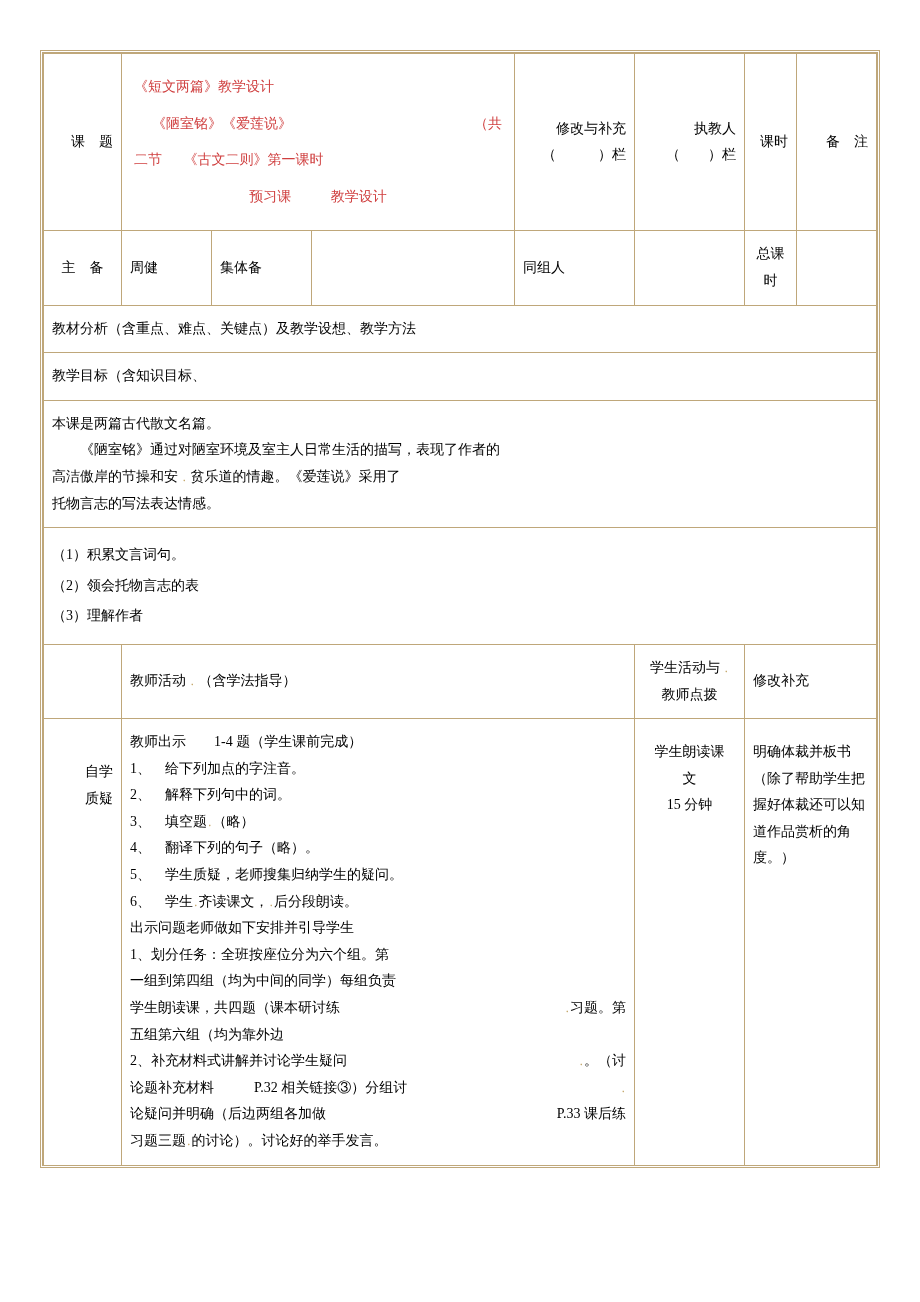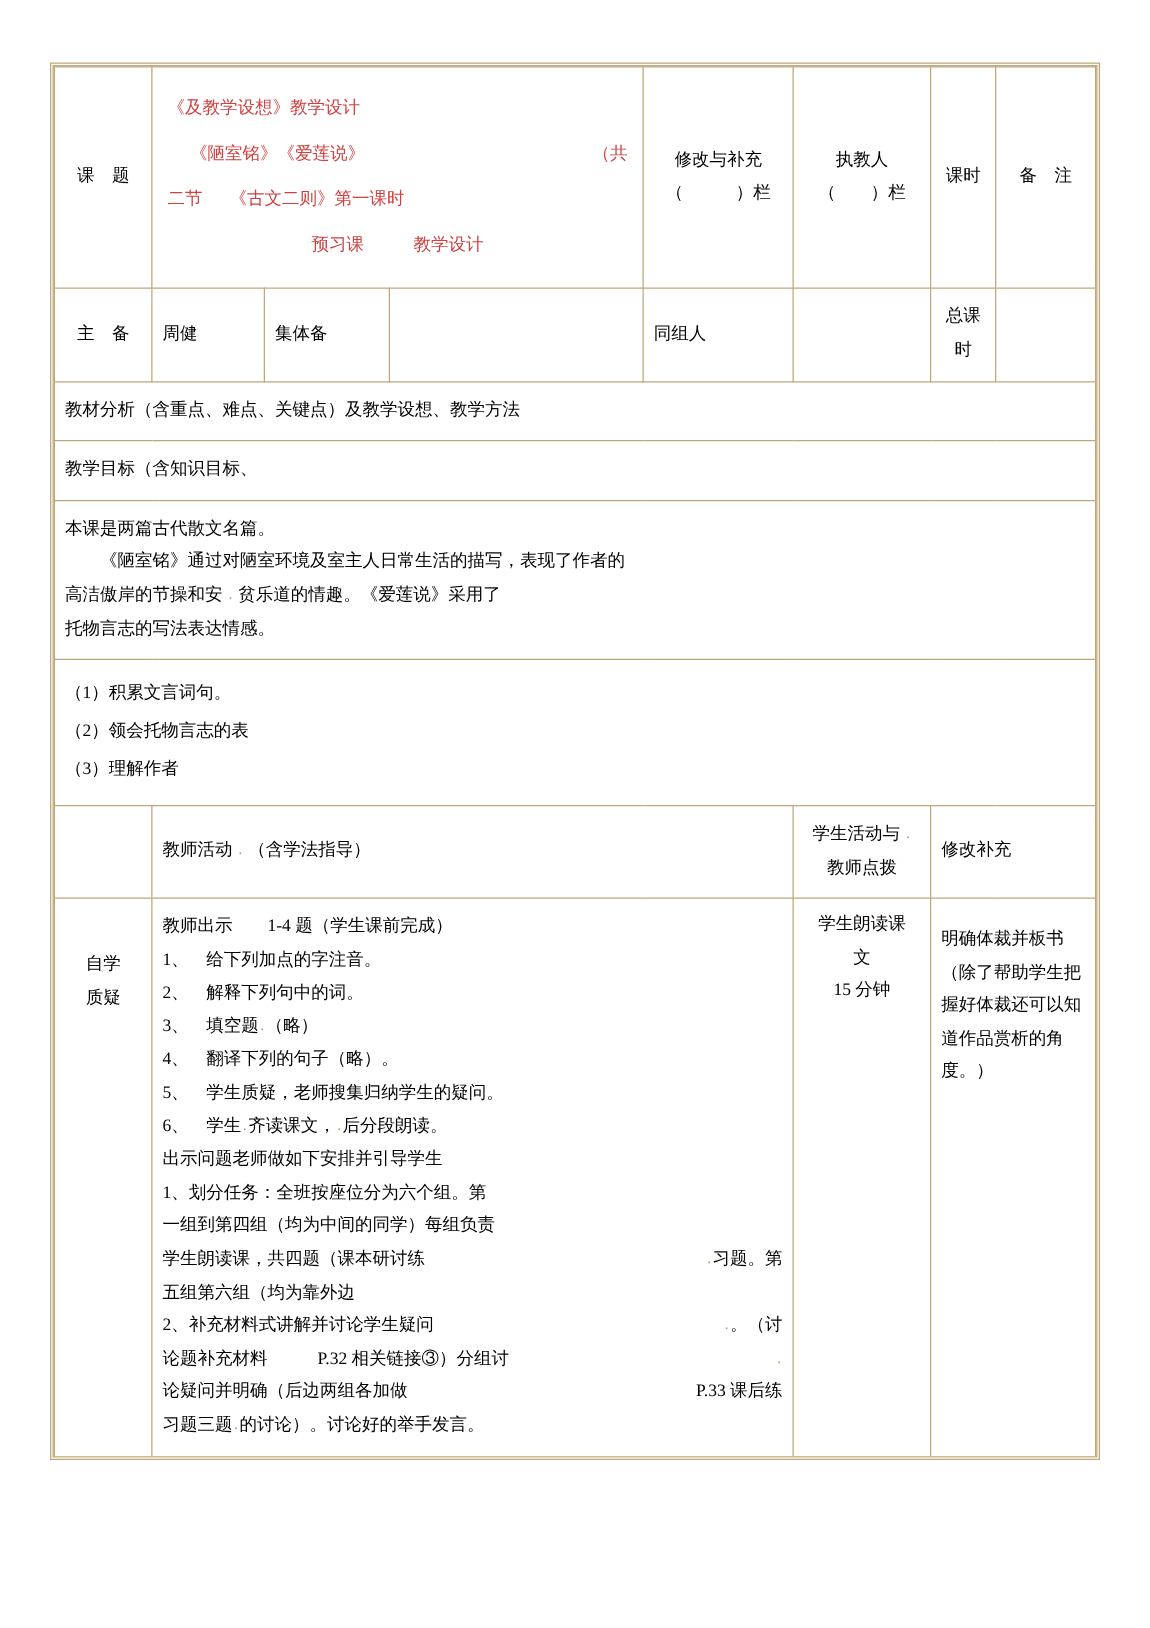--- a/index.html
+++ b/index.html
@@ -21,21 +21,21 @@
     border-collapse: collapse;
   }
   td {
     border: 1px solid #bfa77a;
     padding: 10px 8px;
     vertical-align: middle;
     line-height: 1.9;
   }
   .red { color: #d04040; }
   .center { text-align: center; }
-  .vcenter { vertical-align: middle; }
+  .vcenter { vertical-align: middle; text-align: right; }
   .nobbot { border-bottom: none !important; }
   .pad-lr { padding-left: 12px; padding-right: 12px; }
   .dot { color: #c0a060; font-size: 11px; vertical-align: middle; }
   .indent { padding-left: 28px; }
   .line { display: block; }
   .title-line {
     margin: 10px 0;
     text-align: left;
   }
   .title-center {
@@ -47,21 +47,21 @@
 </head>
 <body>
 
 <div class="page">
 <table>
 
   <tbody>
         <tr>
     <td class="center vcenter" style="width:78px;">课　题</td>
     <td colspan="3" class="pad-lr">
-      <div class="title-line"><span class="red">《及教学设想》教学设计</span></div>
+      <div class="title-line"><span class="red">《短文两篇》教学设计</span></div>
       <div class="title-line">
         <span class="red" style="margin-left:18px;">《陋室铭》《爱莲说》</span>
         <span class="red" style="float:right;">（共</span>
       </div>
       <div class="title-line">
         <span class="red">二节</span>
         <span class="red" style="margin-left:18px;">《古文二则》第一课时</span>
       </div>
       <div class="title-line title-center">
         <span class="red" style="margin-right:36px;">预习课</span>
@@ -152,21 +152,21 @@
       <span class="line">出示问题老师做如下安排并引导学生</span>
       <span class="line">1、划分任务：全班按座位分为六个组。第</span>
       <span class="line">一组到第四组（均为中间的同学）每组负责</span>
       <span class="line"><span>学生朗读课，共四题（课本研讨练</span><span style="float:right;"><span class="dot">․</span><span>习题。第</span></span></span>
       <span class="line">五组第六组（均为靠外边</span>
       <span class="line"><span>2、补充材料式讲解并讨论学生疑问</span><span style="float:right;"><span class="dot">․</span><span>。（讨</span></span></span>
       <span class="line"><span>论题补充材料</span><span style="margin-left:40px;">P.32 相关链接③）分组讨</span><span style="float:right;"><span class="dot">․</span></span></span>
       <span class="line"><span>论疑问并明确（后边两组各加做</span><span style="float:right;">P.33 课后练</span></span>
       <span class="line"><span>习题三题</span><span class="dot">․</span><span>的讨论）。讨论好的举手发言。</span></span>
     </td>
-    <td class="center nobbot" style="vertical-align:top; padding-top:8px;">
+    <td class="center nobbot" style="vertical-align:top; padding-top:20px;">
       <span>学生朗读课</span><br>
       <span>文</span><br>
       <span>15 分钟</span>
     </td>
     <td colspan="2" class="nobbot" style="vertical-align:top; padding-top:20px;">
       <span class="line">明确体裁并板书</span>
       <span class="line">（除了帮助学生把</span>
       <span class="line">握好体裁还可以知</span>
       <span class="line">道作品赏析的角</span>
       <span class="line">度。）</span>

